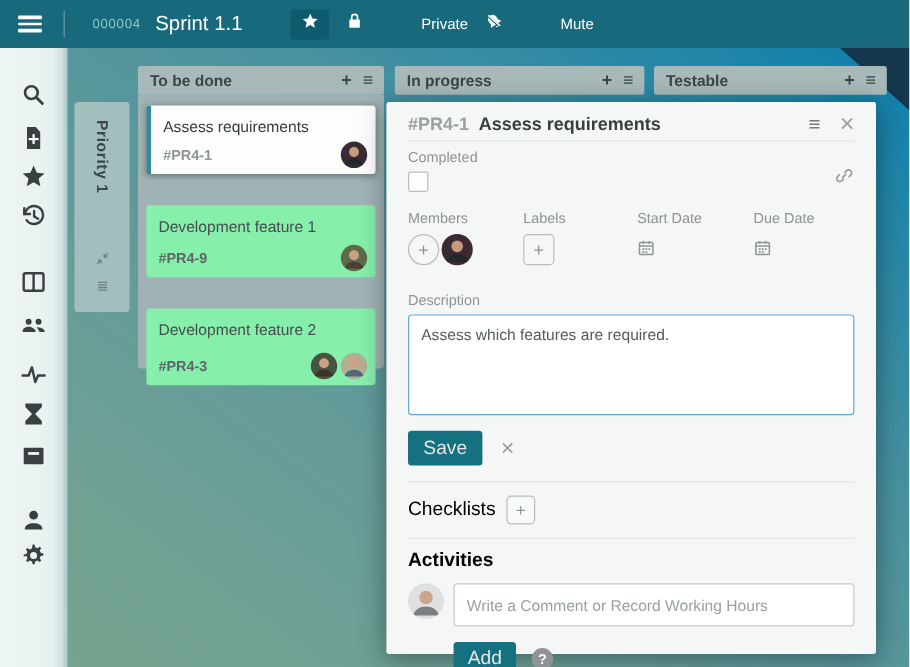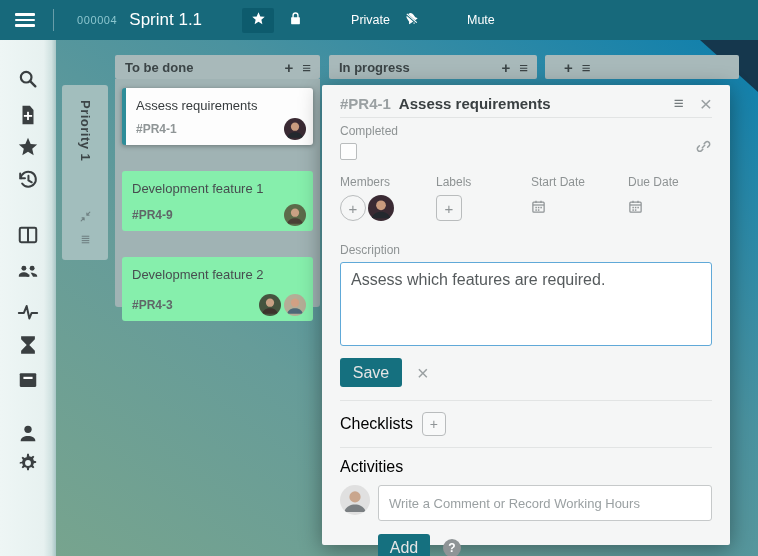--- a/index.html
+++ b/index.html
@@ -103,36 +103,36 @@
                 color: #8f9496; cursor: pointer; }
   .add-square { width: 26px; height: 26px; border: 1px solid #b9bcbd; border-radius: 4px;
                 display: flex; align-items: center; justify-content: center; font-size: 15px;
                 color: #8f9496; cursor: pointer; }
   .f-controls .avatar { width: 26px; height: 26px; margin-left: 2px; }
   .cal-ico { margin-top: 10px; cursor: pointer; }
   .cal-ico svg { width: 15px; height: 15px; }
 
   .desc-wrap { margin-top: 22px; }
   .desc-input { margin-top: 5px; width: 372px; height: 84px; border: 1px solid #60a9d8;
-                border-radius: 3px; background: #fff; padding: 8px 10px; font-size: 16px;
+                border-radius: 3px; background: #fff; padding: 8px 10px; font-size: 13px;
                 color: #565b5d; resize: none; font-family: "Liberation Sans", sans-serif; outline: none; }
   .save-row { margin-top: 8px; display: flex; align-items: center; }
   .btn-teal { background: #15707f; color: #e5e5e5; border: none; border-radius: 3px; font-size: 16px;
               font-family: "Liberation Sans", sans-serif; cursor: pointer; }
   .save-btn { width: 62px; height: 29px; }
   .cancel-x { font-size: 20px; color: #9aa0a2; margin-left: 15px; cursor: pointer; line-height: 1; }
 
   .m-div2 { margin-top: 13px; }
   .checklists-row { margin-top: 10px; display: flex; align-items: center; height: 26px; }
   .section-title { font-size: 16px; color: #000000; }
   .add-sq-sm { width: 24px; height: 24px; border: 1px solid #b9bcbd; border-radius: 4px;
                display: flex; align-items: center; justify-content: center; font-size: 14px;
                color: #8f9496; cursor: pointer; margin-left: 9px; background: #f8f9f9; }
   .m-div3 { margin-top: 10px; }
-  .activities-title { margin-top: 10px; }
+  .activities-title { margin-top: 10px; font-weight: bold; }
   .comment-row { margin-top: 9px; display: flex; align-items: flex-start; }
   .comment-row .avatar { width: 30px; height: 30px; }
   .comment-input { margin-left: 8px; flex: 1; height: 36px; border: 1px solid #c6c9ca;
                    border-radius: 3px; background: #fff; padding: 0 10px; font-size: 13px;
                    color: #565b5d; font-family: "Liberation Sans", sans-serif; outline: none; }
   .comment-input::placeholder { color: #9aa0a2; }
   .add-row { margin-top: 13px; margin-left: 38px; display: flex; align-items: center; }
   .add-btn { width: 52px; height: 28px; }
   .help-ico { margin-left: 13px; width: 18px; height: 18px; border-radius: 50%; background: #8f9496;
               color: #fff; font-size: 12px; font-weight: bold; display: flex; align-items: center;
@@ -258,20 +258,21 @@
       <span class="col-title">To be done</span>
       <span class="col-ico">+</span>
       <span class="col-ico">≡</span>
     </div>
     <div class="col-header col2h">
       <span class="col-title">In progress</span>
       <span class="col-ico">+</span>
       <span class="col-ico">≡</span>
     </div>
     <div class="col-header col3h">
+      <span class="col-title">Testable</span>
       <span class="col-ico">+</span>
       <span class="col-ico">≡</span>
     </div>
 
     <div class="swimlane">
       <span class="swim-title">Priority 1</span>
       <div class="swim-icons">
         <span>
           <svg viewBox="0 0 24 24" fill="none" stroke="#6f8082" stroke-width="2" stroke-linecap="round">
               <path d="M20 4l-5.5 5.5M14.5 9.5V5.6M14.5 9.5h3.9"></path>

